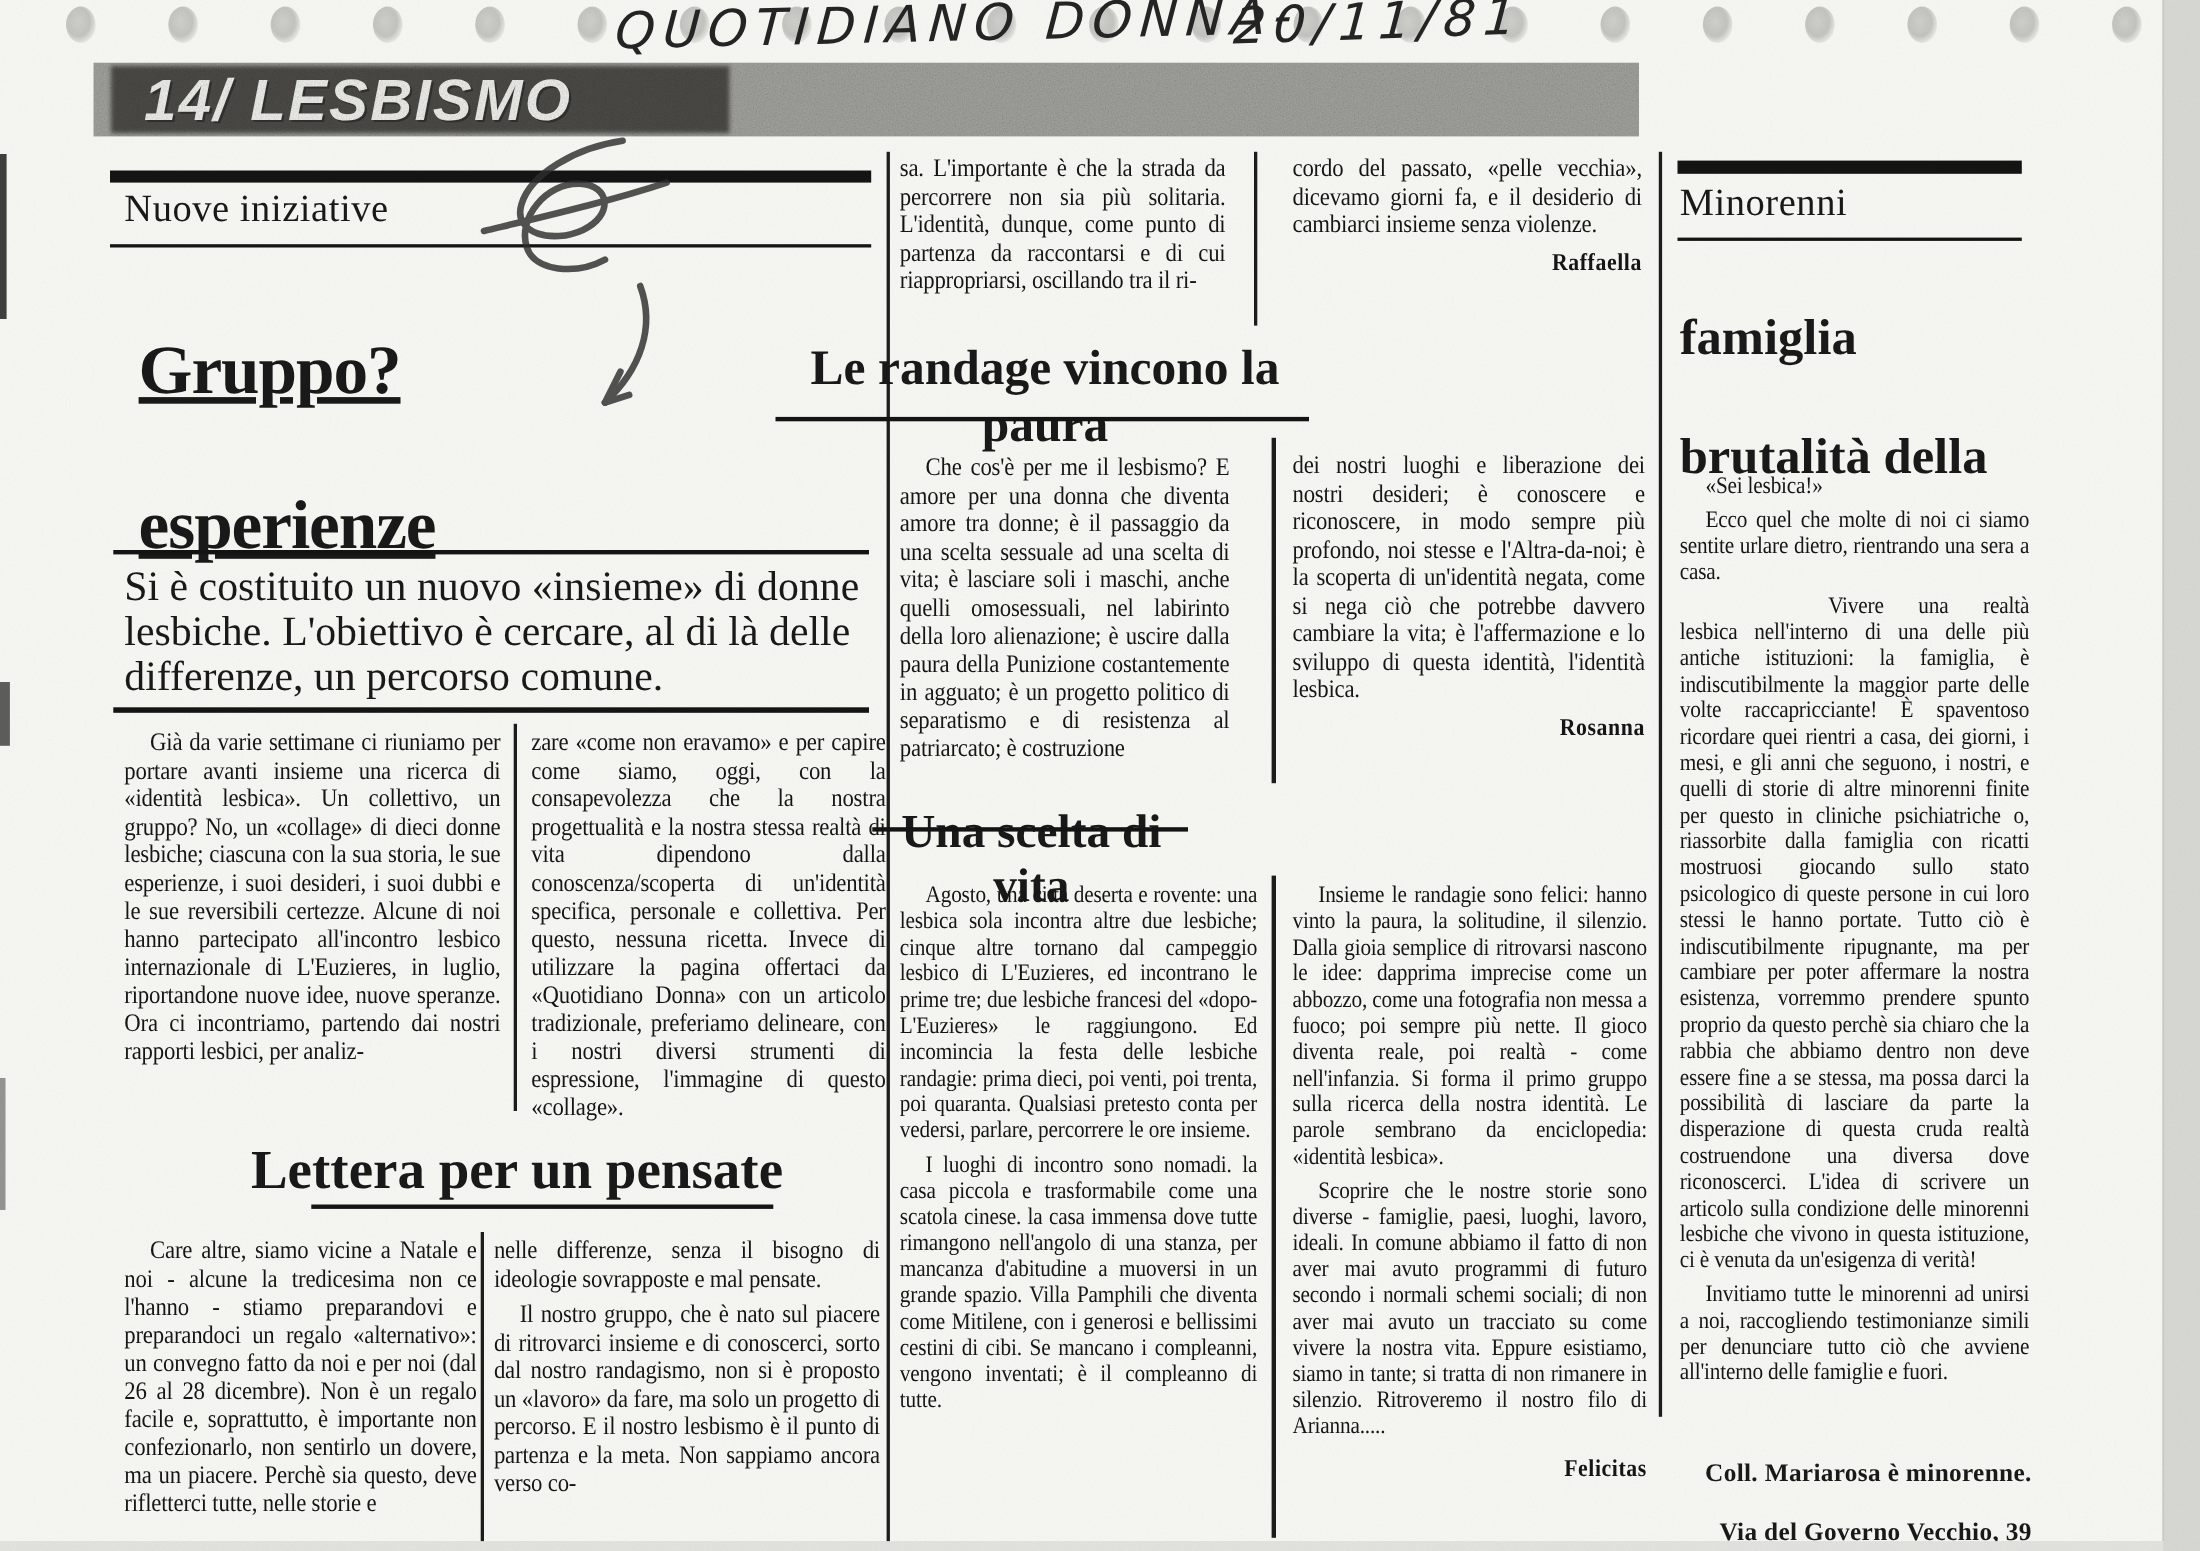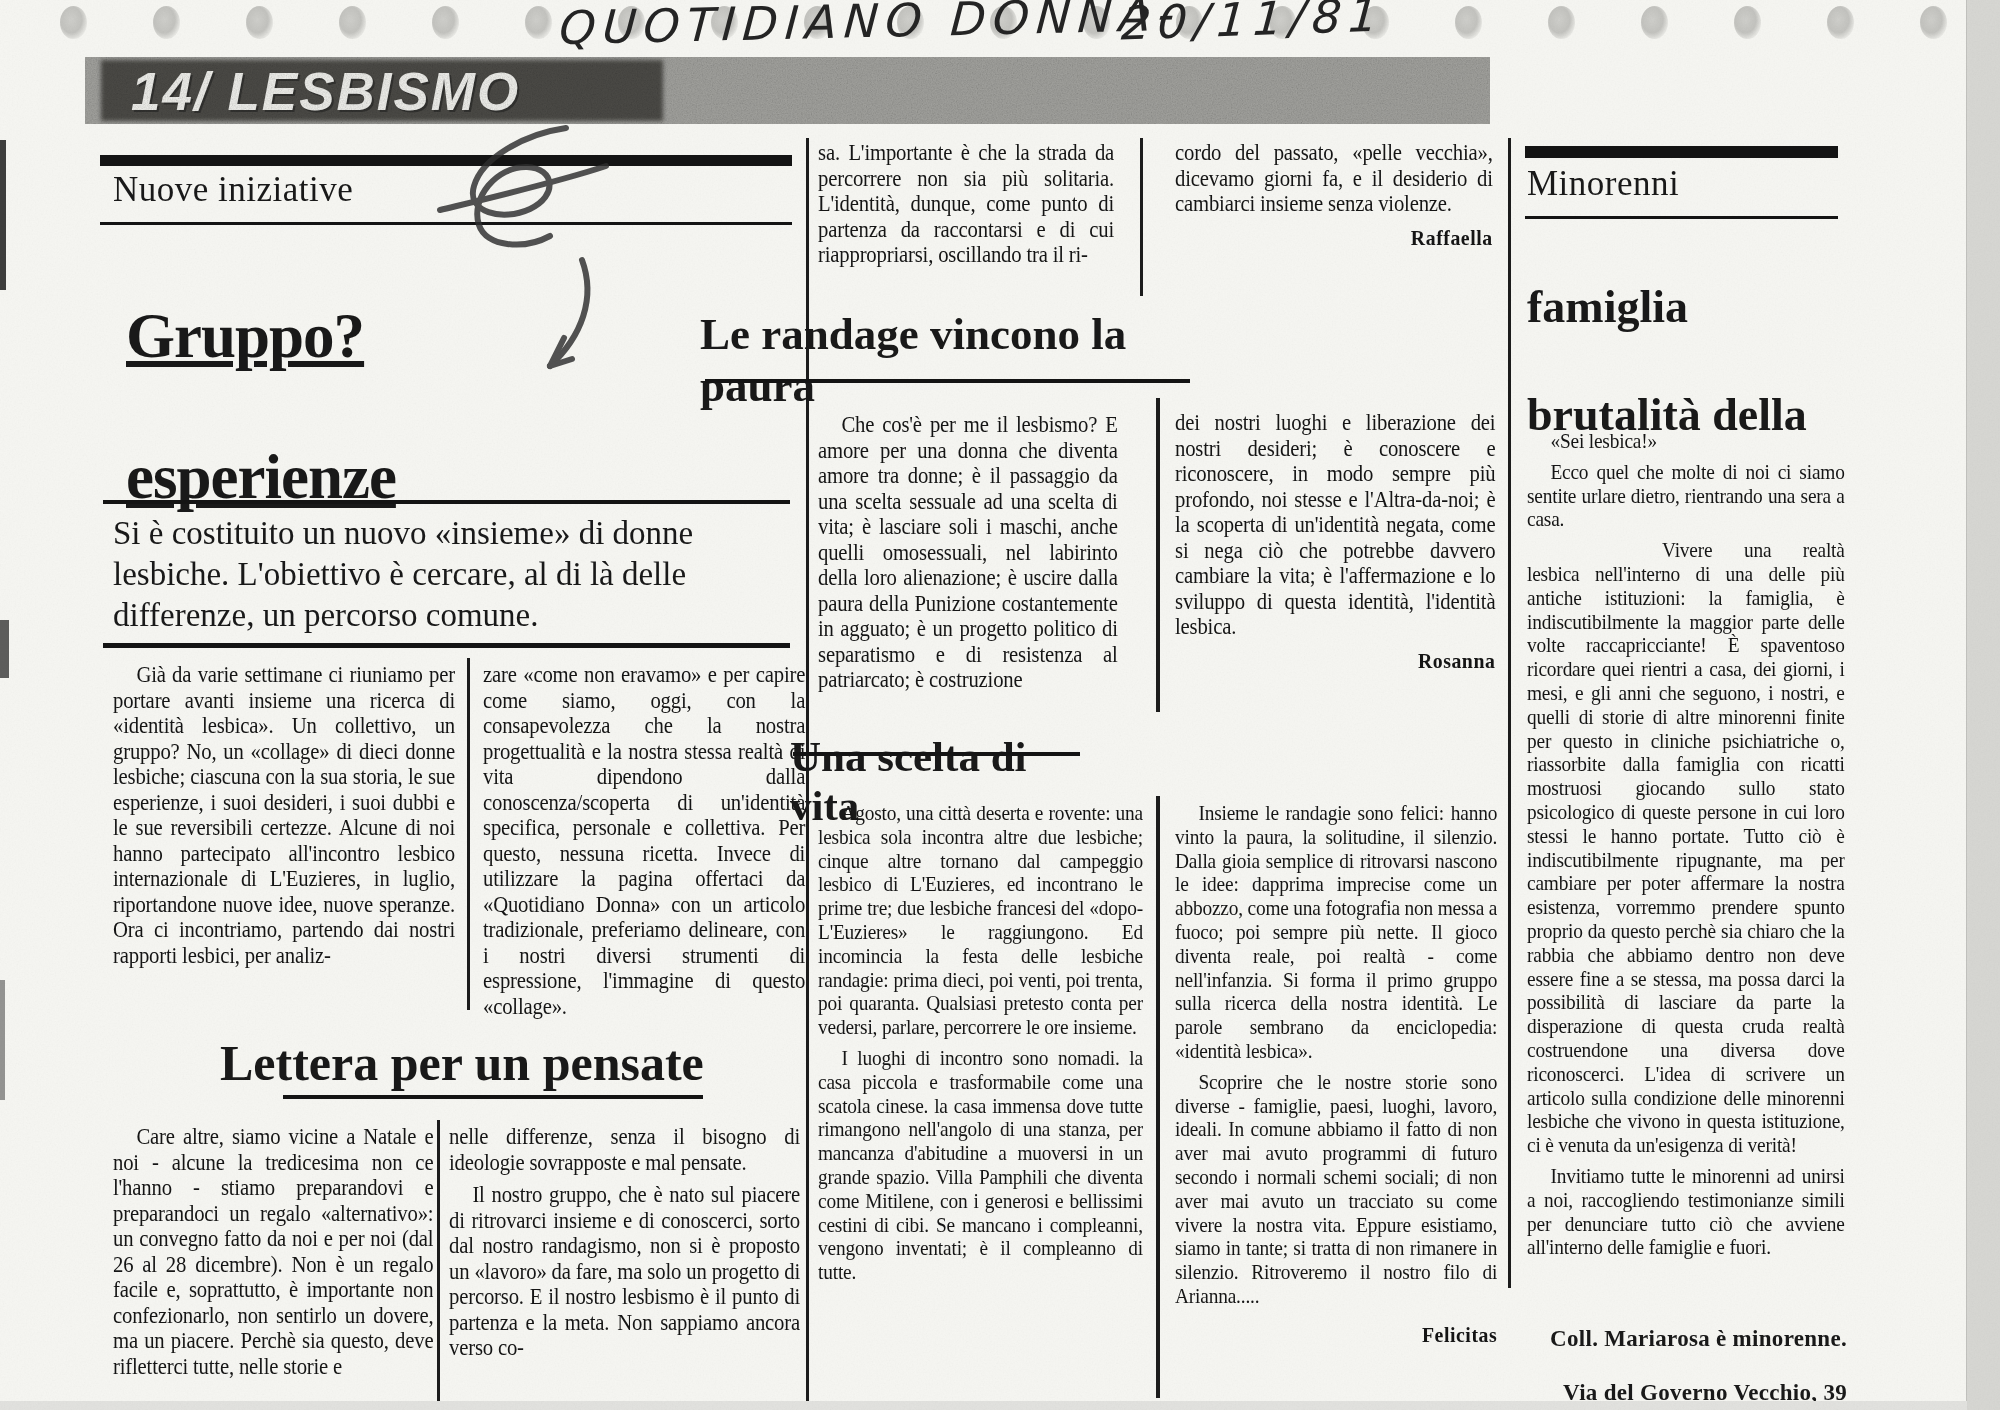--- a/index.html
+++ b/index.html
@@ -12,22 +12,22 @@
   .handw{position:absolute;font-family:"DejaVu Sans",sans-serif;font-style:italic;font-weight:400;
          font-size:46px;letter-spacing:7px;color:#242424;transform:skewX(-5deg) rotate(-1.3deg);white-space:nowrap;z-index:21;}
   .banner{position:absolute;left:85px;top:57px;width:1405px;height:67px;background:#a4a4a0;overflow:hidden;}
   .banner-dark{position:absolute;left:16px;top:3px;width:562px;height:61px;background:#4c4b47;filter:blur(2px);}
   .banner-title{position:absolute;left:46px;top:4px;font-family:"Liberation Sans",sans-serif;font-weight:700;
         font-style:italic;font-size:53px;letter-spacing:2px;color:#f4f4f0;text-shadow:2px 2px 0 rgba(20,20,20,.45);}
   .grain{position:absolute;left:0;top:0;pointer-events:none;}
   .kicker{position:absolute;font-size:35px;letter-spacing:.5px;}
   .headline{position:absolute;font-weight:700;}
   .hl-line{white-space:nowrap;}
-  .center{text-align:left;font-family:Liberation Serif, serif;}
-  .standfirst{position:absolute;font-size:33px;line-height:41px;text-align:left;}
+  .center{text-align:center;font-family:Liberation Serif, serif;}
+  .standfirst{position:absolute;font-size:38px;line-height:41px;text-align:left;}
   .bodycol{position:absolute;text-align:justify;transform:scaleX(0.9);transform-origin:0 0;
            font-size:23px;line-height:25.5px;letter-spacing:-0.2px;color:#151515;}
   .tight{font-size:21.5px;line-height:23.8px;}
   .para{margin:0 0 7px 0;text-indent:26px;}
   .first-flush .para:first-child{text-indent:0;}
   .mino .para:nth-child(3){text-indent:150px;}
   .sig{text-align:right;font-weight:700;font-size:22px;letter-spacing:.6px;margin-top:8px;text-indent:0;}
   .credit{position:absolute;text-align:right;font-weight:700;font-size:23px;line-height:31px;letter-spacing:.3px;}
   .credit-line{white-space:nowrap;}
   .edge-right{position:absolute;left:1966px;top:0;width:34px;height:1410px;background:#d7d7d3;border-left:1px solid #c2c2be;}

